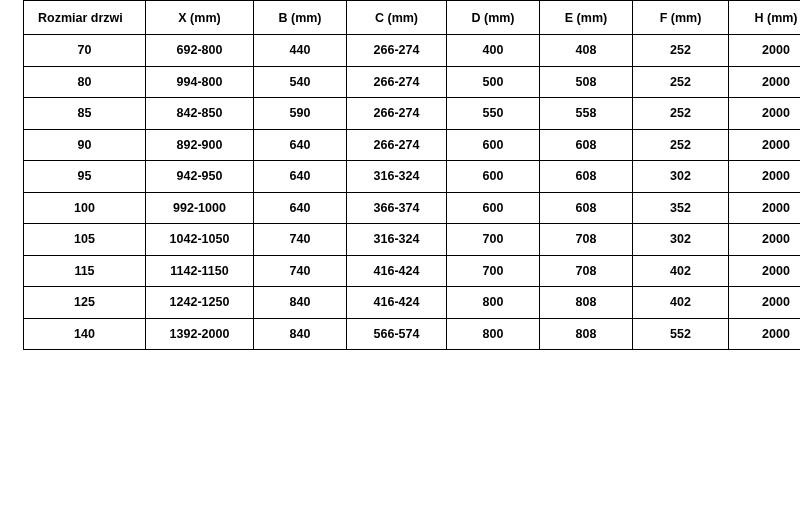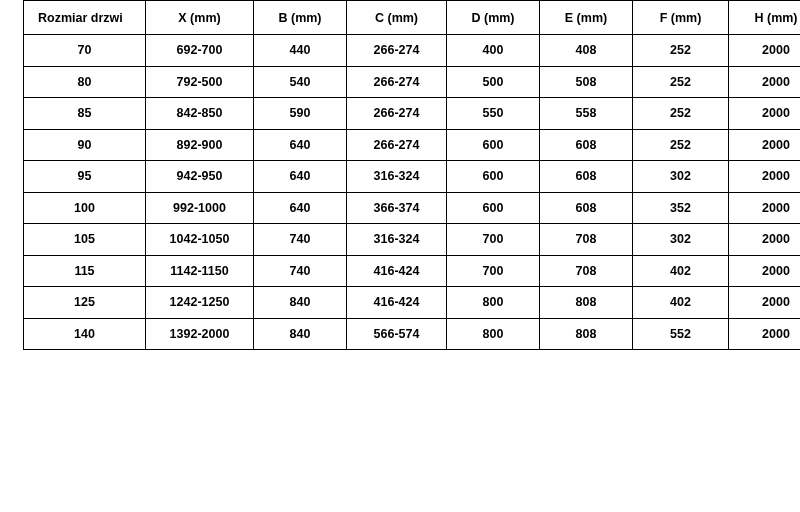--- a/index.html
+++ b/index.html
@@ -78,31 +78,31 @@
         <th>C (mm)</th>
         <th>D (mm)</th>
         <th>E (mm)</th>
         <th>F (mm)</th>
         <th>H (mm)</th>
       </tr>
     </thead>
     <tbody>
       <tr>
         <td>70</td>
-        <td>692-700</td>
+        <td>692-800</td>
         <td>440</td>
         <td>266-274</td>
         <td>400</td>
         <td>408</td>
         <td>252</td>
         <td>2000</td>
       </tr>
       <tr>
         <td>80</td>
-        <td>792-500</td>
+        <td>994-800</td>
         <td>540</td>
         <td>266-274</td>
         <td>500</td>
         <td>508</td>
         <td>252</td>
         <td>2000</td>
       </tr>
       <tr>
         <td>85</td>
         <td>842-850</td>

